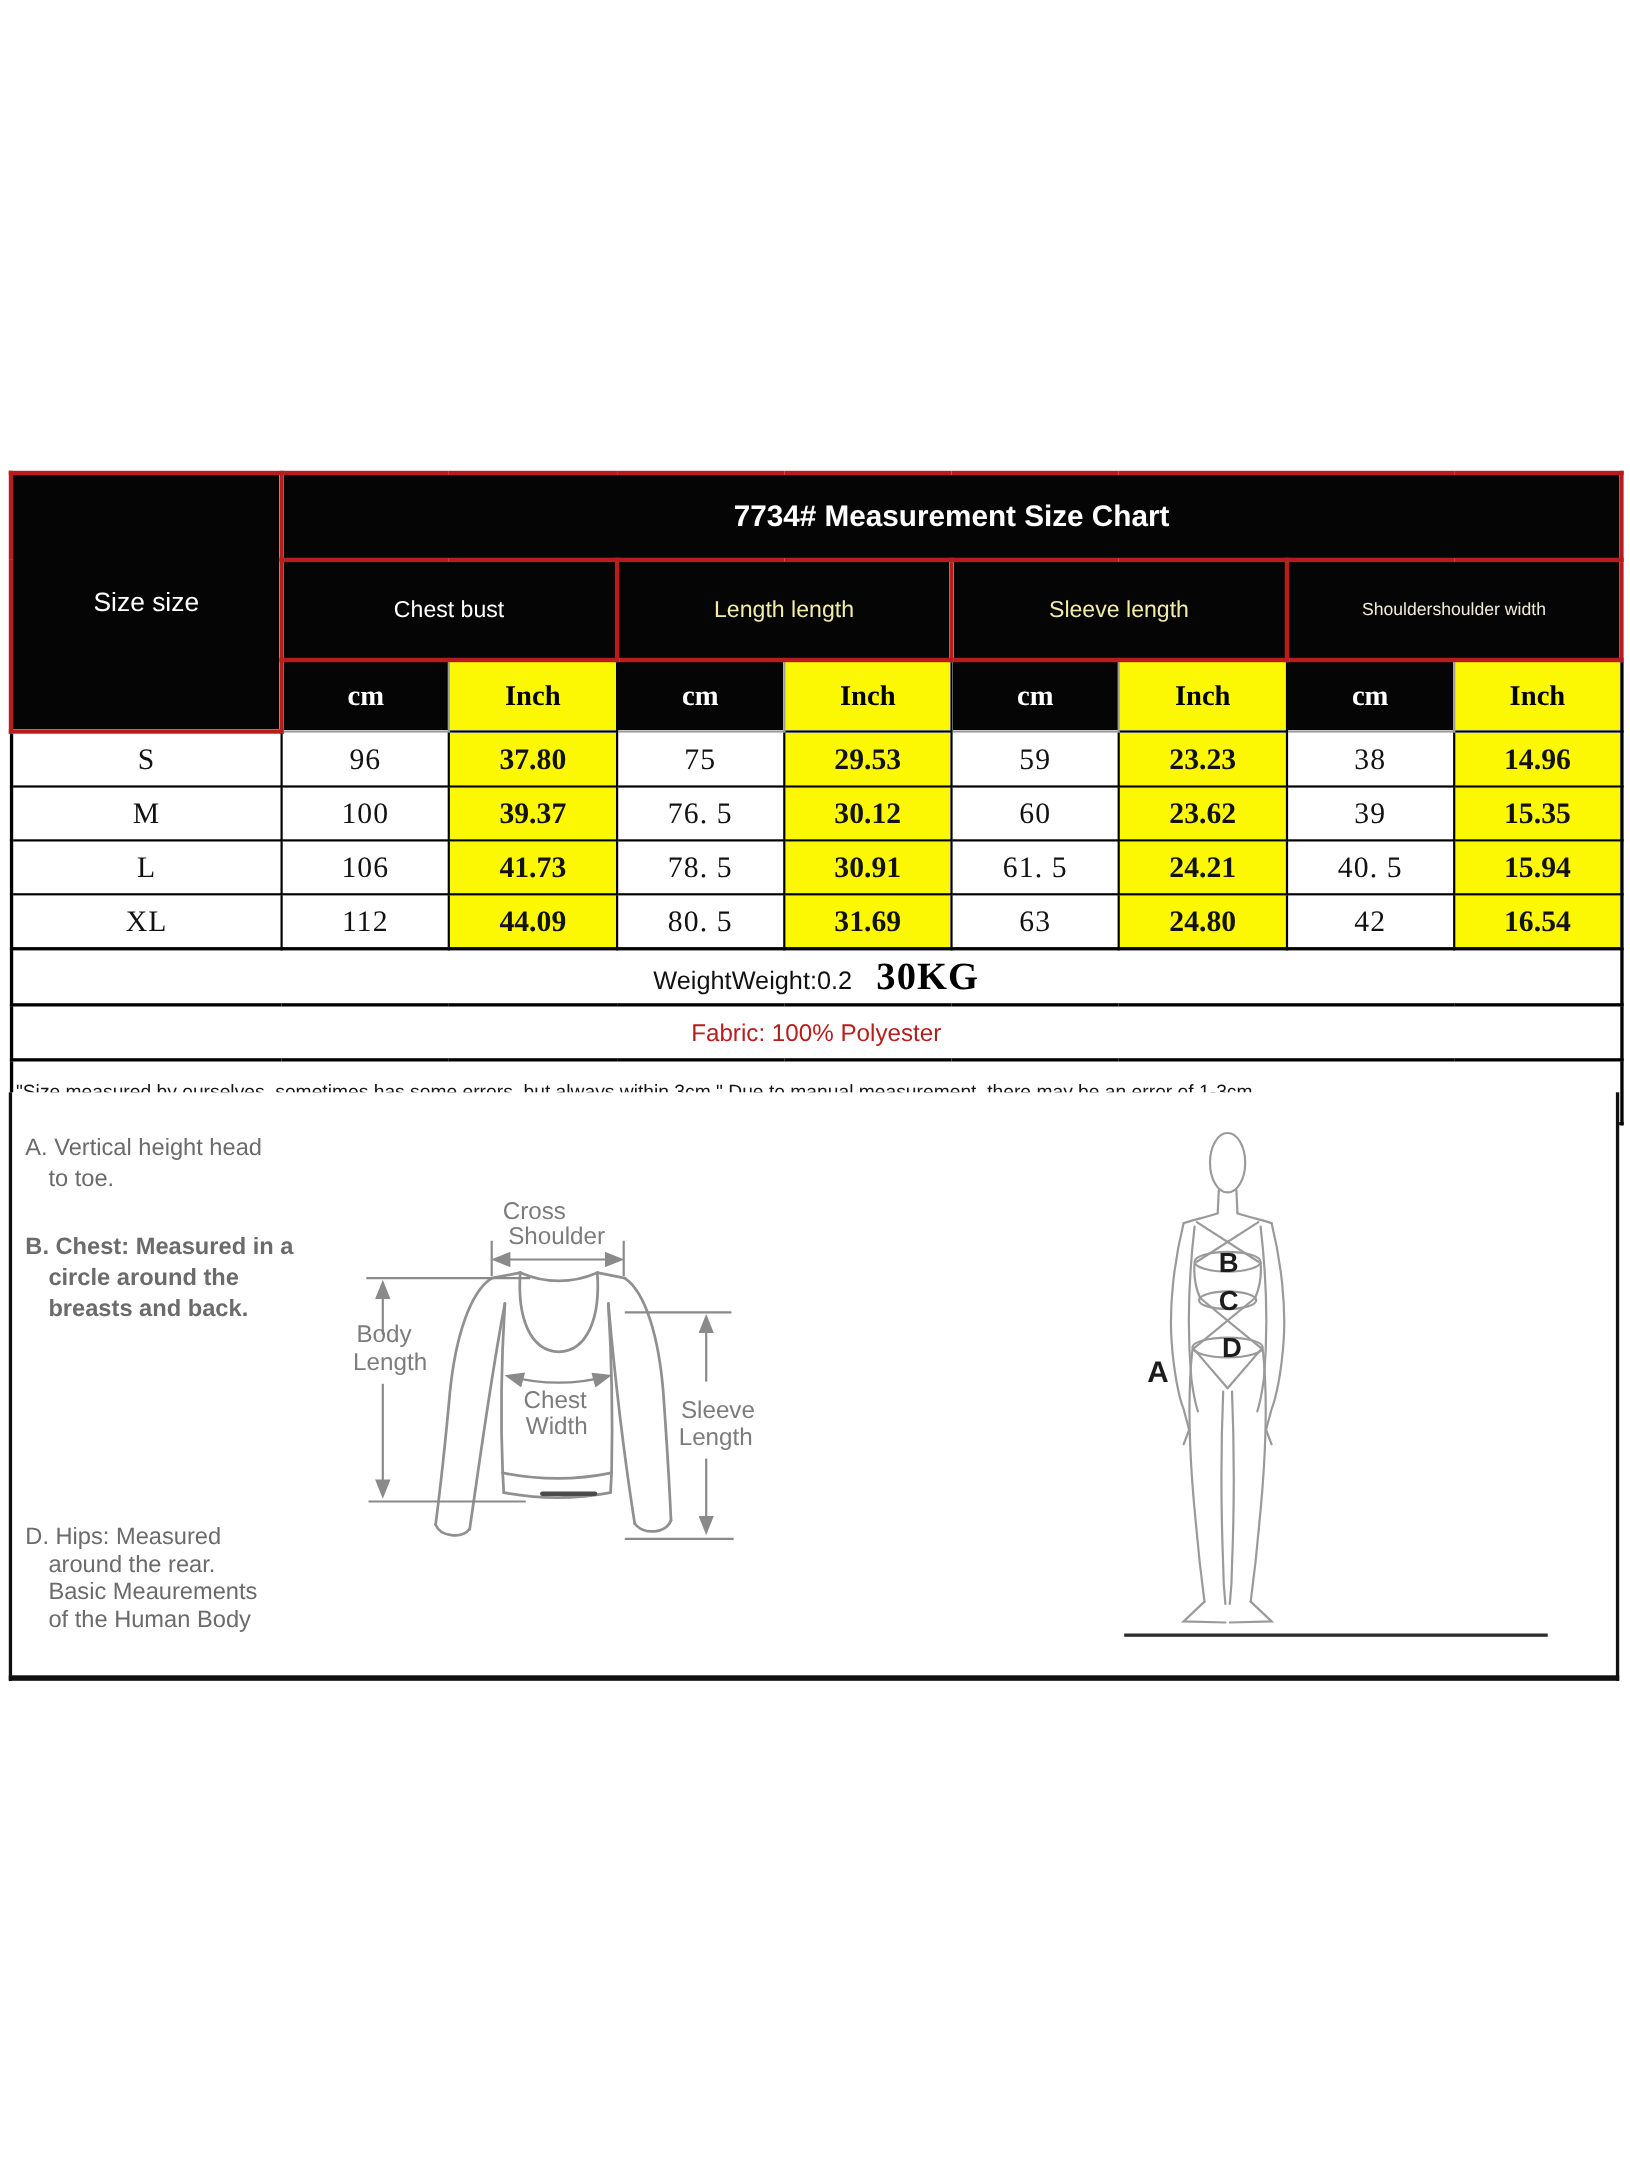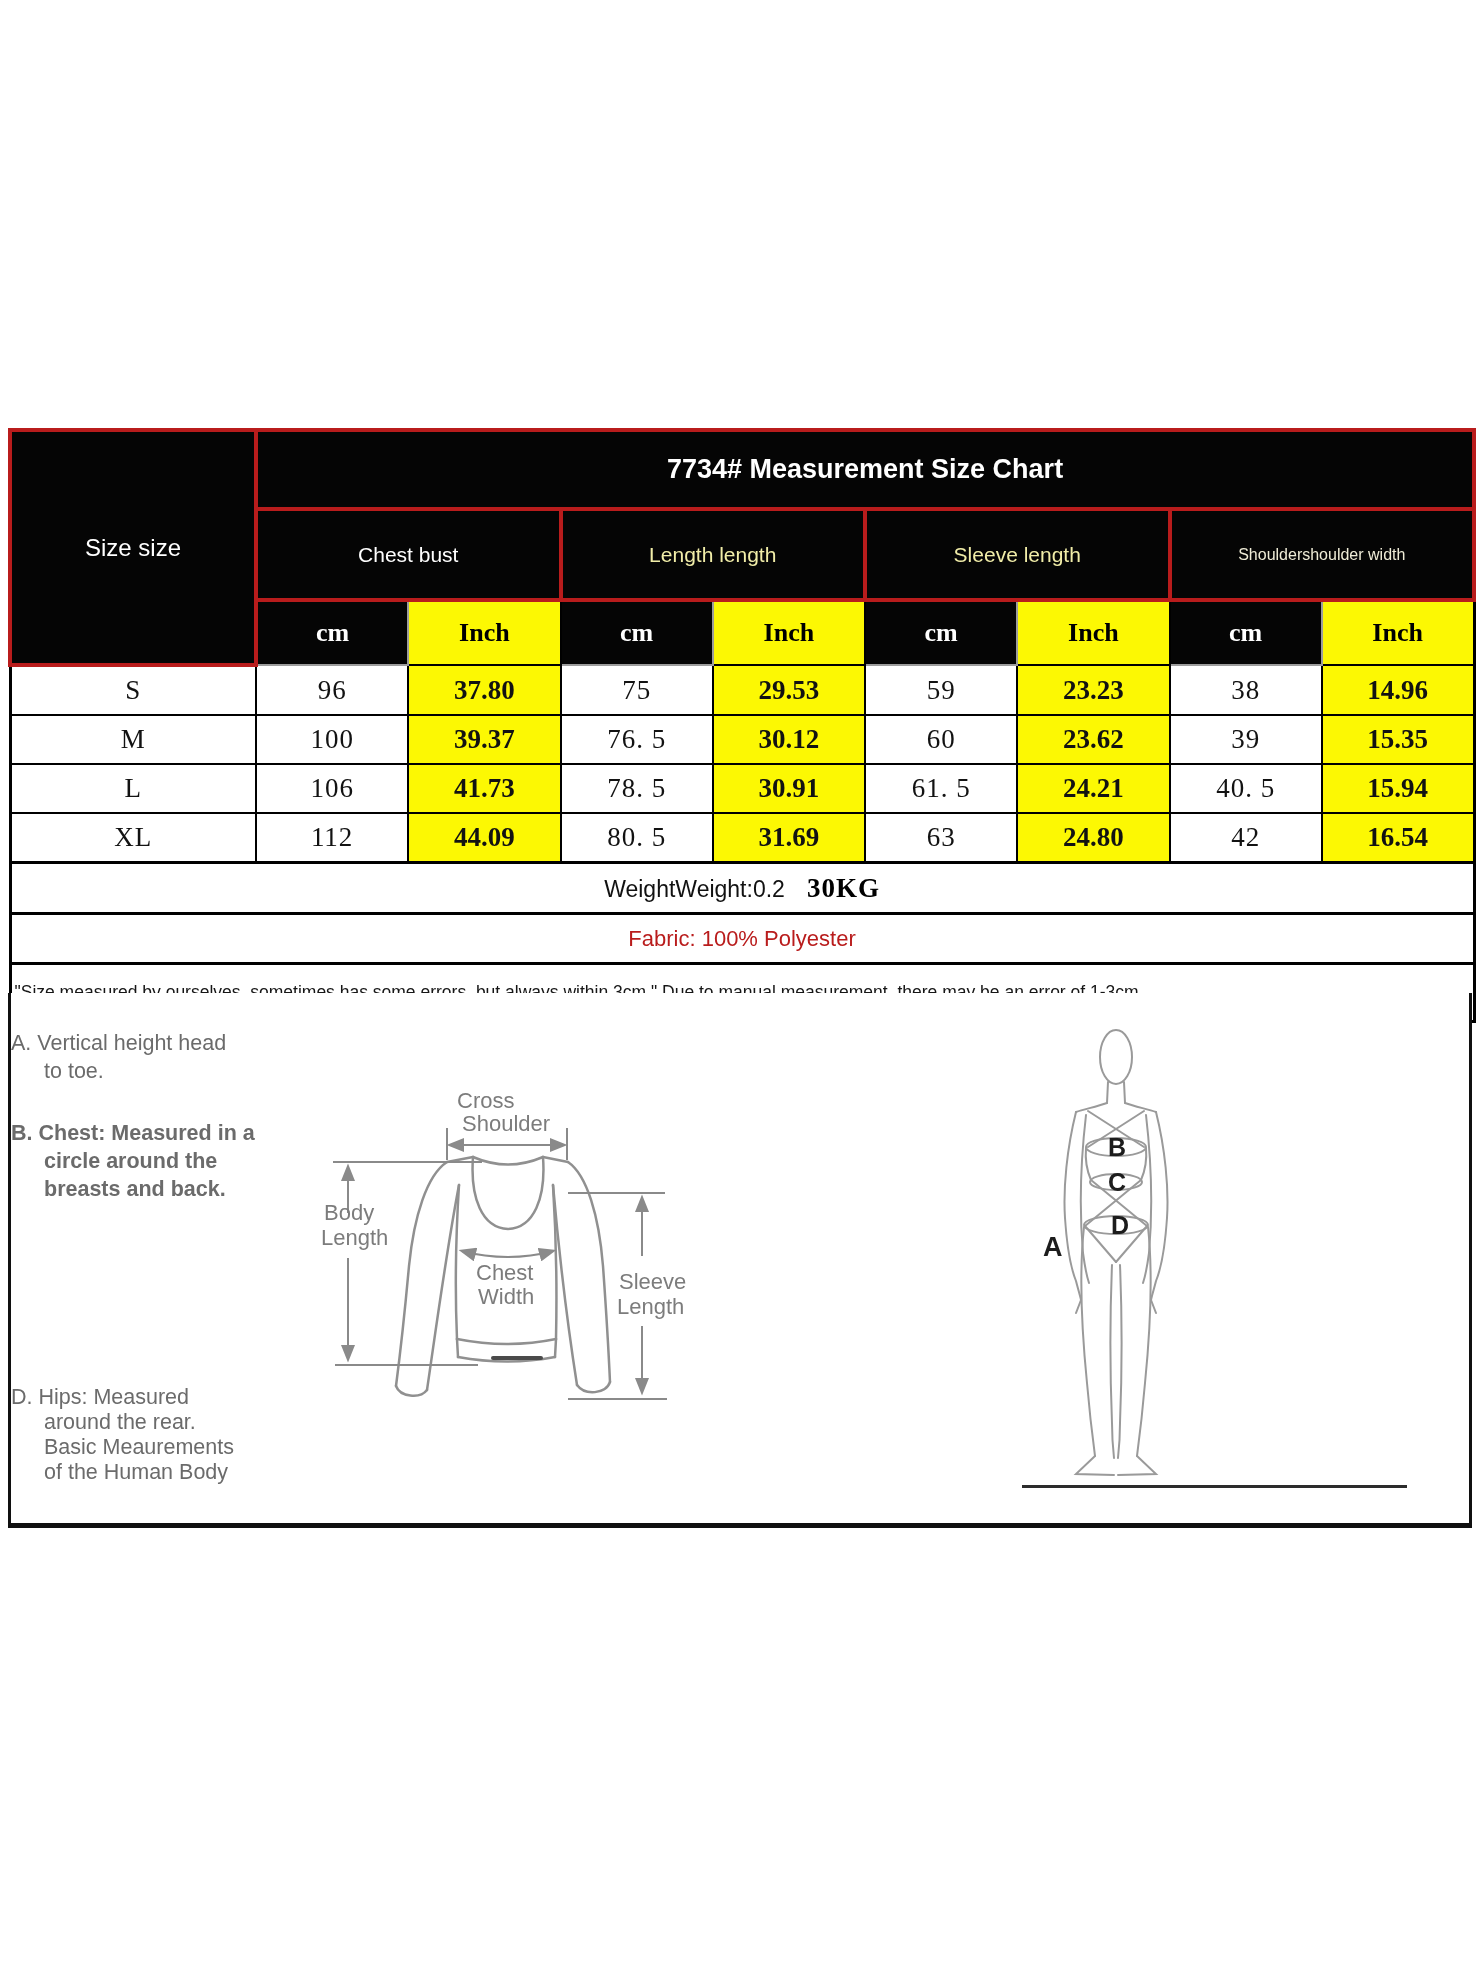--- a/index.html
+++ b/index.html
@@ -38,21 +38,21 @@
     color:#000; font-family:"Liberation Serif", serif; font-weight:bold; font-size:26px;
   }
 
   tr.r-data td { height:47px; font-family:"Liberation Serif", serif; font-size:27px; color:#121212; }
   td.v-size { letter-spacing:1px; }
   td.v-cm   { letter-spacing:1px; }
   td.v-inch { background:#fcf803; font-weight:bold; }
 
   tr.r-weight td { height:48px; border:3px solid #000; background:#fff; }
   .w-label { font-size:23px; color:#111; }
-  .w-value { font-family:"Liberation Serif", serif; font-weight:bold; font-size:27px; margin-left:22px; letter-spacing:1px; }
+  .w-value { font-family:"Liberation Serif", serif; font-weight:bold; font-size:35px; margin-left:22px; letter-spacing:1px; }
   tr.r-fabric td { height:47px; border:3px solid #000; background:#fff; font-size:22px; color:#b91c1c; }
   tr.r-note td {
     height:55px; border:3px solid #000; background:#fff;
     text-align:left; font-size:17.5px; color:#161616; padding-left:3px;
   }
 
   
   .measure-box {
     position:absolute; left:8px; top:993px; width:1464px; height:535px;
     border:3px solid #101010; border-bottom-width:5px; border-top:none;
@@ -65,21 +65,21 @@
   }
   .shirt-svg  { position:absolute; left:299px; top:75px;  width:380px; height:345px; }
   .figure-svg { position:absolute; left:1019px; top:20px; width:150px; height:480px; }
   .dim-text { font-family:"Liberation Sans", sans-serif; font-size:22px; fill:#7c7c7c; }
   .fig-label { font-family:"Liberation Sans", sans-serif; font-weight:bold; fill:#1c1c1c; }
   .instr {
     position:absolute; left:0; width:260px;
     font-size:21.5px; line-height:28px; color:#6b6b6b; font-weight:500;
   }
   .instr .line { display:block; padding-left:33px; }
-  .instr .line.first { padding-left:0; }
+  .instr .line.first { padding-left:12px; }
   .instr-a { top:36px; }
   .instr-b { top:126px;font-weight:bold; }
   .instr-c { top:230px; }
   .instr-d { top:392px; line-height:25px; }
   .caption-underline {
     position:absolute; left:1011px; top:492px; width:385px; height:0;
     border-top:3px solid #2c2c2c;
   }
 </style>
 </head>

